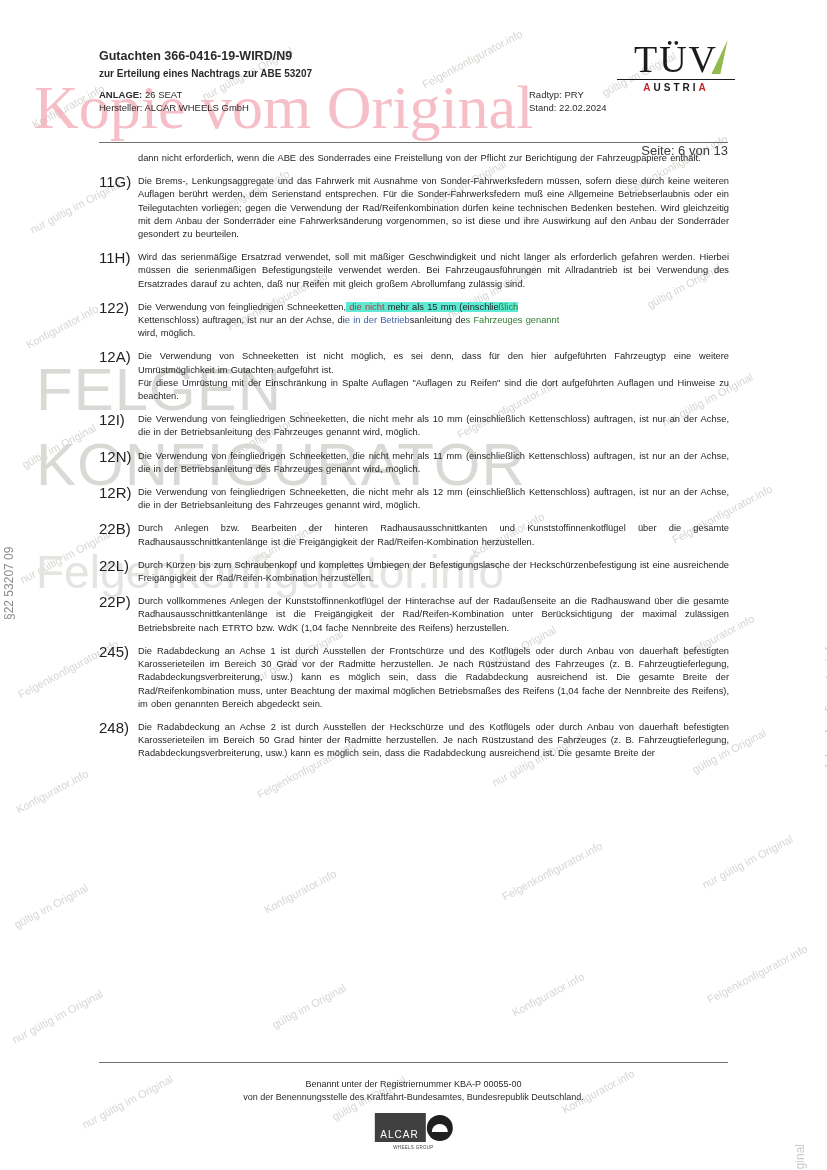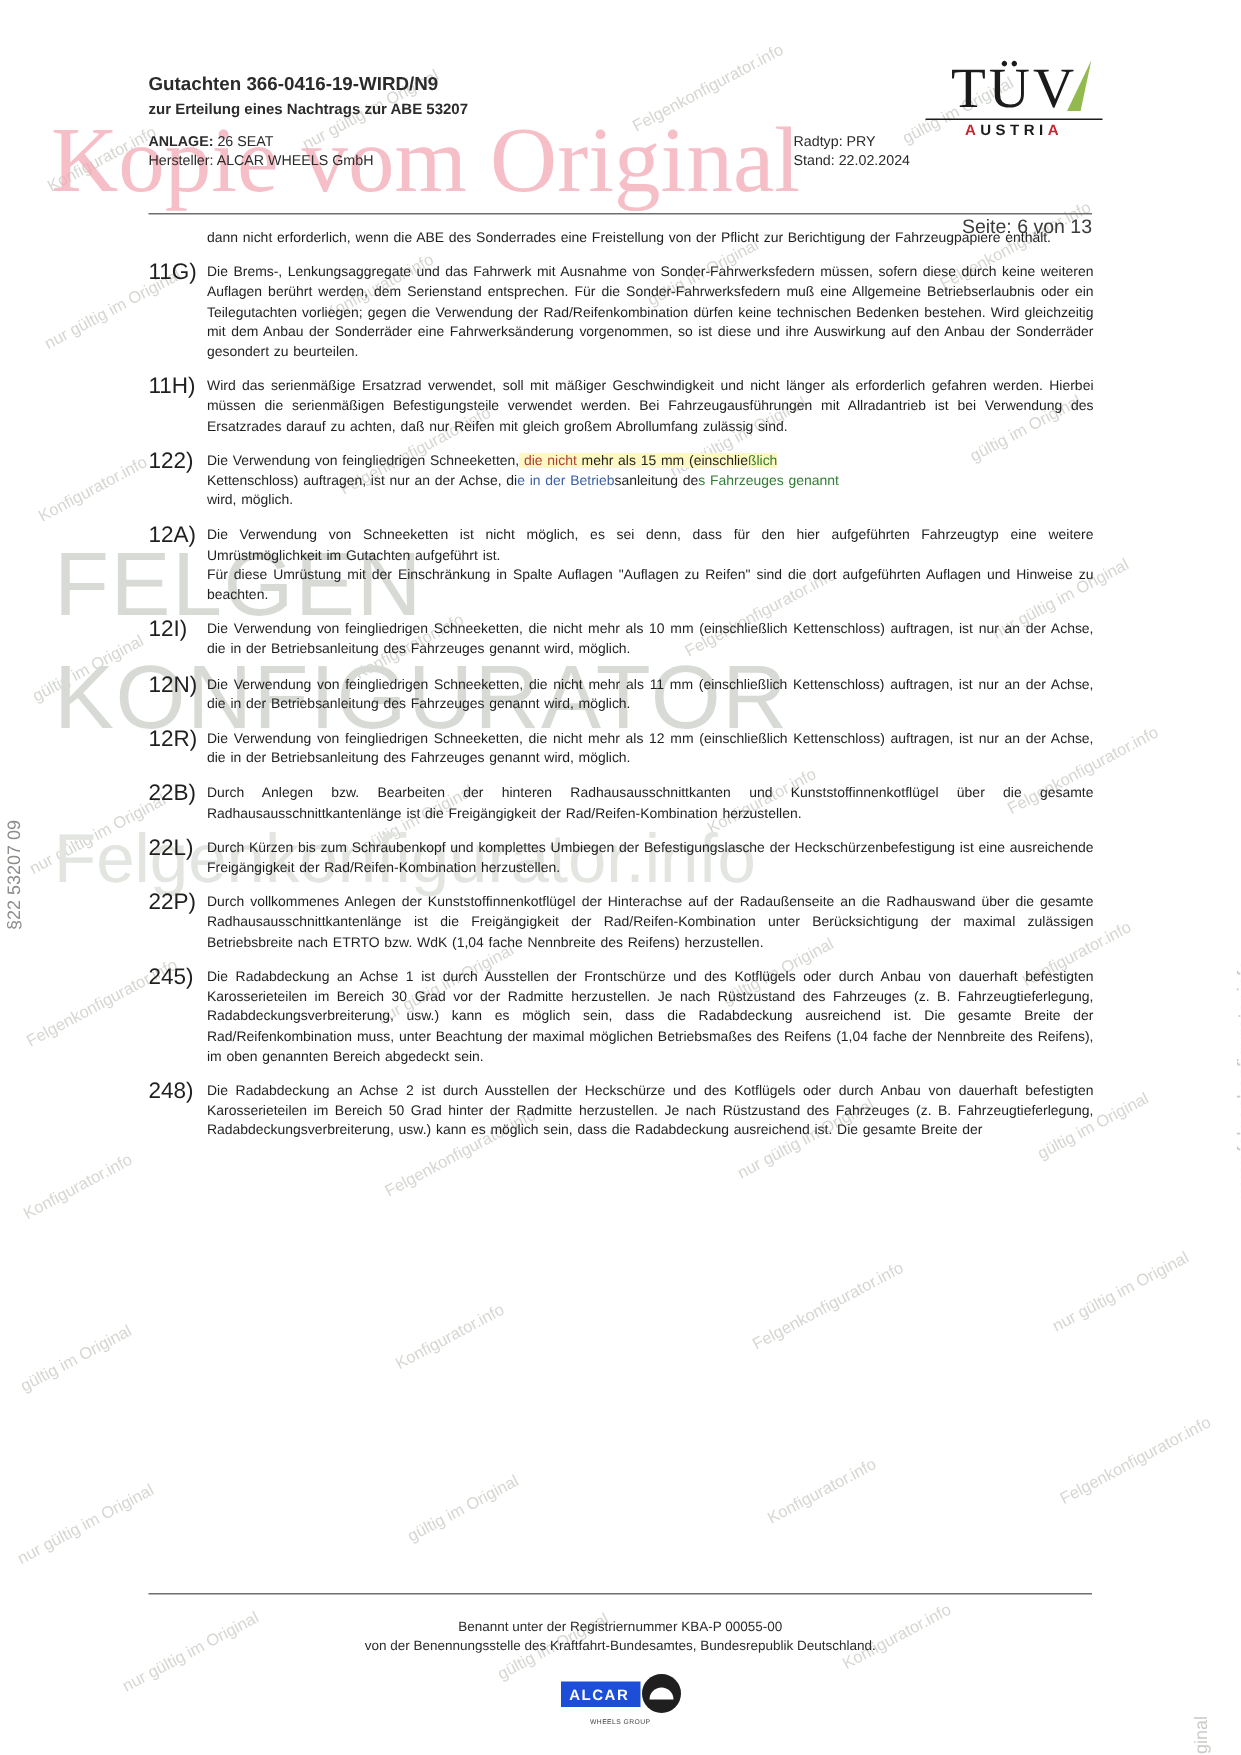--- a/index.html
+++ b/index.html
@@ -211,21 +211,21 @@
   }
   .para .txt {
     margin-left: 39px;
     text-align: justify;
     text-justify: inter-word;
     word-spacing: 0.6px;
   }
   .para.first .txt { margin-left: 39px; }
 
   .hl-red { color: #b03a3a; }
-  .hl-green-bg { background: #fef9c3; }
+  .hl-green-bg { background: #5eead4; }
   .hl-blue { color: #3b5fa8; }
   .hl-green { color: #2f7d32; }
 
   
   .ftr-rule {
     position: absolute;
     left: 99px;
     bottom: 107px;
     width: 629px;
     border-top: 1px solid #6f6f6f;
@@ -243,26 +243,26 @@
   .alcar {
     position: absolute;
     left: 50%;
     bottom: 28px;
     transform: translateX(-50%);
     display: flex;
     align-items: center;
     gap: 4px;
   }
   .alcar-box {
-    background: #1d4ed8;
+    background: #404040;
     color: #fff;
     font-size: 10px;
-    font-weight: bold;
+    font-weight: normal;
     letter-spacing: 1px;
-    padding: 4px 7px 2px 6px;
+    padding: 16px 7px 2px 6px;
   }
   .alcar-circ {
     width: 26px; height: 26px;
     border-radius: 50%;
     background: #1f1f1f;
     position: relative;
     margin-left: -3px;
   }
   .alcar-circ::after {
     content: "";

